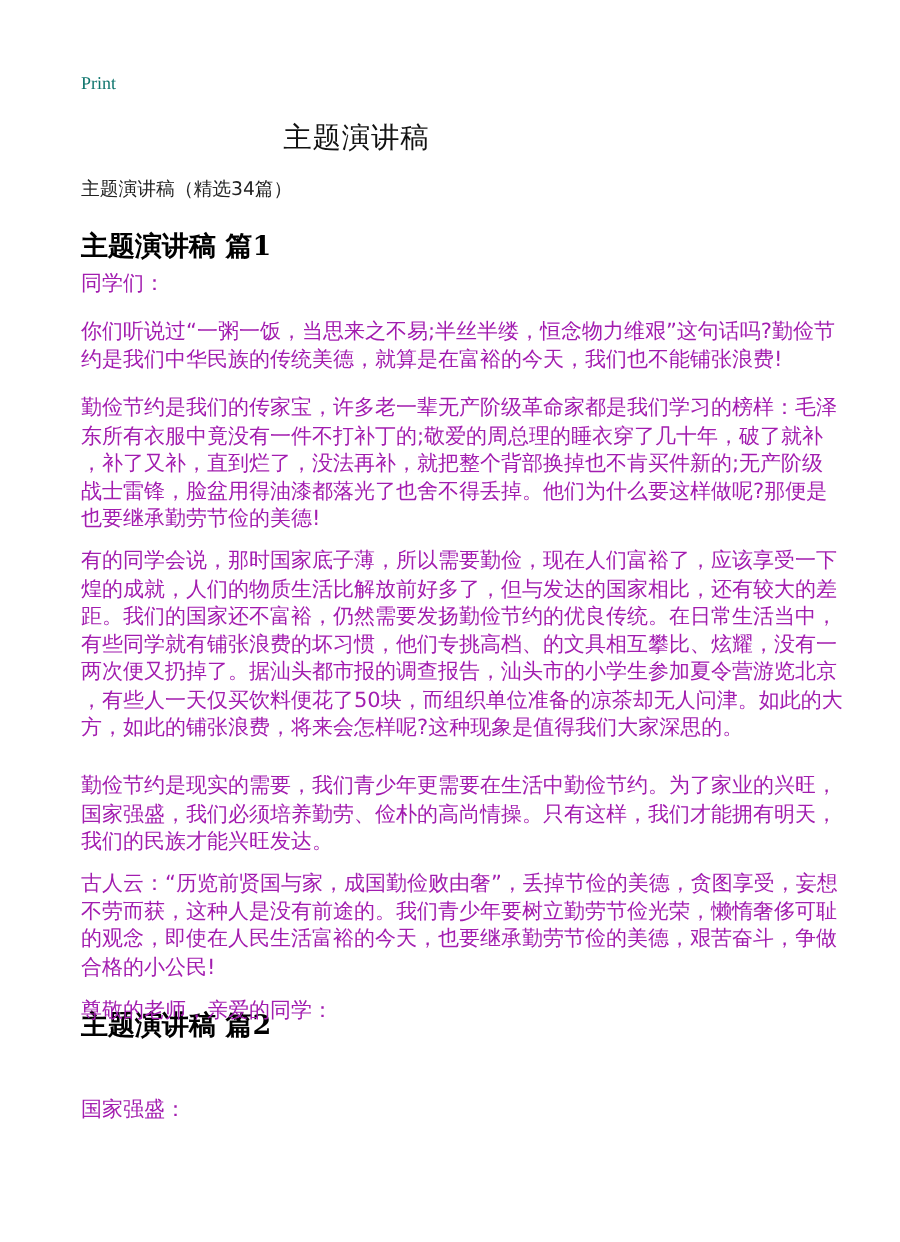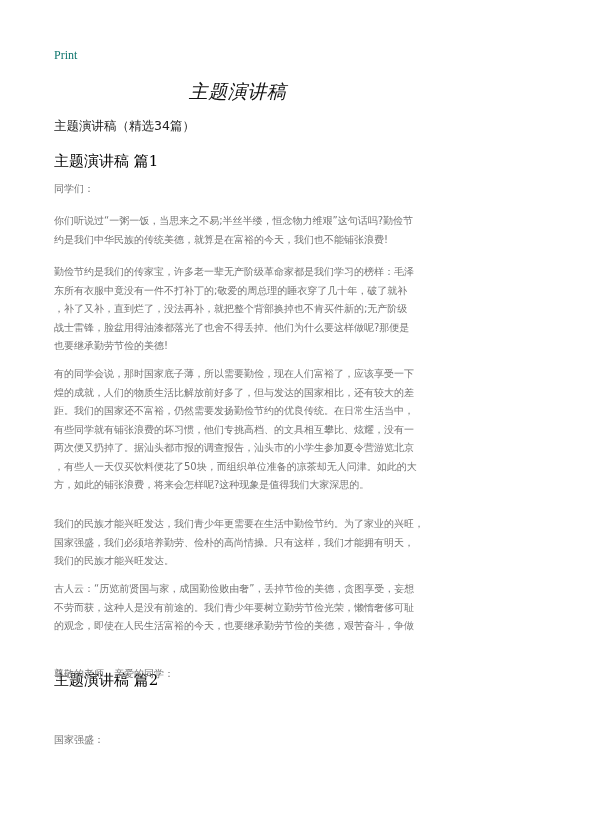--- a/index.html
+++ b/index.html
@@ -8,31 +8,31 @@
     font-family: "DejaVu Sans", "Liberation Sans", sans-serif;
     color: #111;
   }
   .print-label {
     position: absolute; left: 54px; top: 48px;
     font-family: "Liberation Serif", "DejaVu Serif", serif;
     font-size: 12px; color: #0f766e;
   }
   .doc-title {
     position: absolute; left: 0; width: 475px; top: 79px;
-    text-align: center; font-size: 19px; color: #111; letter-spacing: 0.5px; font-style: italic;
+    text-align: center; font-size: 19px; color: #111; letter-spacing: 0.5px;
   }
   .subtitle { position: absolute; left: 54px; top: 118px; font-size: 12.5px; color: #222; }
   .section-head {
-    position: absolute; left: 54px; font-size: 15px; font-weight: normal; color: #000;
+    position: absolute; left: 54px; font-size: 18px; font-weight: bold; color: #000;
     font-family: "DejaVu Serif", "Liberation Serif", serif;
     text-align: right;
   }
   .line-block { position: absolute; left: 54px; width: 500px; }
   .line {
-    display: block; font-size: 10px; line-height: 18.5px; color: #737373; white-space: nowrap;
+    display: block; font-size: 14px; line-height: 18.5px; color: #a21caf; white-space: nowrap;
   }
 </style>
 </head>
 <body>
 
 <div class="print-label">Print</div>
 <div class="doc-title">主题演讲稿</div>
 <div class="subtitle">主题演讲稿（精选34篇）</div>
 
 <div class="section-head" style="top:152px">主题演讲稿 篇1</div>
@@ -57,29 +57,30 @@
   <span class="line">有的同学会说，那时国家底子薄，所以需要勤俭，现在人们富裕了，应该享受一下</span>
   <span class="line">煌的成就，人们的物质生活比解放前好多了，但与发达的国家相比，还有较大的差</span>
   <span class="line">距。我们的国家还不富裕，仍然需要发扬勤俭节约的优良传统。在日常生活当中，</span>
   <span class="line">有些同学就有铺张浪费的坏习惯，他们专挑高档、的文具相互攀比、炫耀，没有一</span>
   <span class="line">两次便又扔掉了。据汕头都市报的调查报告，汕头市的小学生参加夏令营游览北京</span>
   <span class="line">，有些人一天仅买饮料便花了50块，而组织单位准备的凉茶却无人问津。如此的大</span>
   <span class="line">方，如此的铺张浪费，将来会怎样呢?这种现象是值得我们大家深思的。</span>
 </div>
 
 <div class="line-block" style="top:515px">
-  <span class="line">我们的民族才能兴旺发达，我们青少年更需要在生活中勤俭节约。为了家业的兴旺，</span>
+  <span class="line">勤俭节约是现实的需要，我们青少年更需要在生活中勤俭节约。为了家业的兴旺，</span>
   <span class="line">国家强盛，我们必须培养勤劳、俭朴的高尚情操。只有这样，我们才能拥有明天，</span>
   <span class="line">我们的民族才能兴旺发达。</span>
 </div>
 
 <div class="line-block" style="top:580px">
   <span class="line">古人云：“历览前贤国与家，成国勤俭败由奢”，丢掉节俭的美德，贪图享受，妄想</span>
   <span class="line">不劳而获，这种人是没有前途的。我们青少年要树立勤劳节俭光荣，懒惰奢侈可耻</span>
   <span class="line">的观念，即使在人民生活富裕的今天，也要继承勤劳节俭的美德，艰苦奋斗，争做</span>
+  <span class="line">合格的小公民!</span>
 </div>
 
 <div class="section-head" style="top:671px">主题演讲稿 篇2</div>
 <div class="line-block" style="top:665px">
   <span class="line">尊敬的老师，亲爱的同学：</span>
 </div>
 <div class="line-block" style="top:731px">
   <span class="line">国家强盛：</span>
 </div>
 

